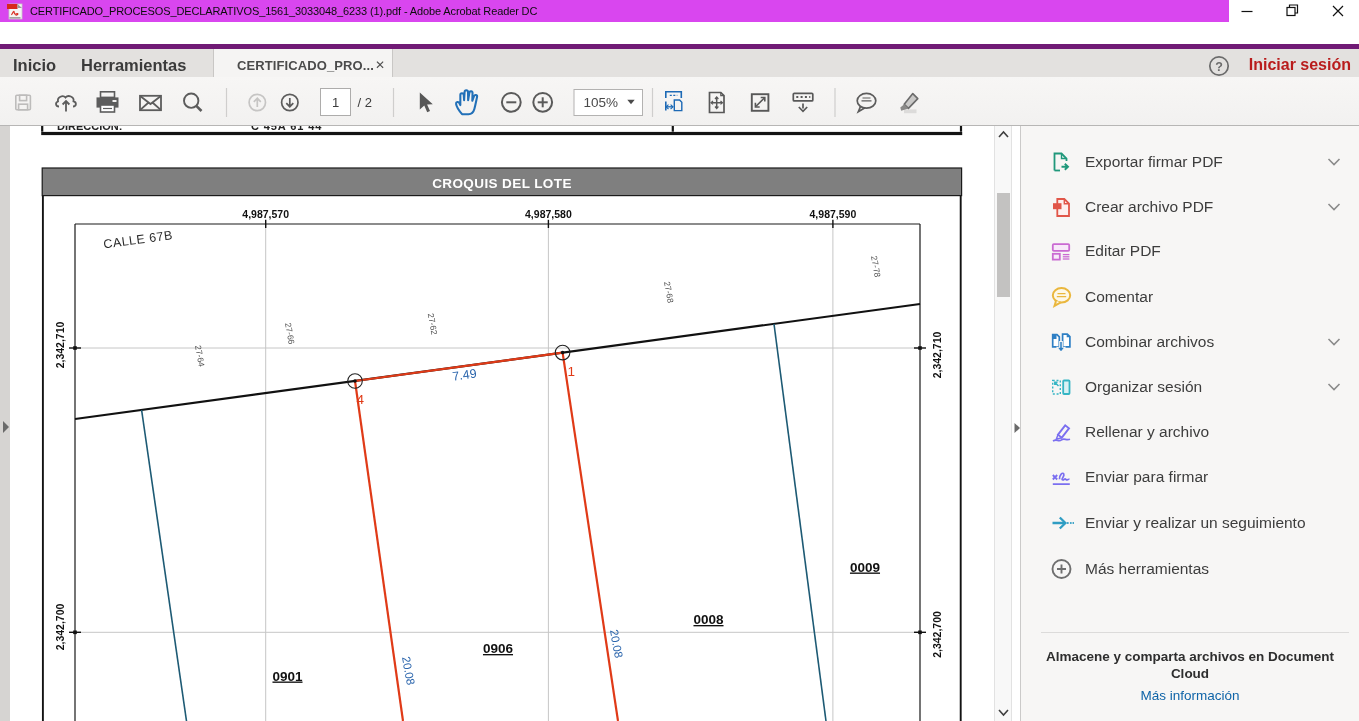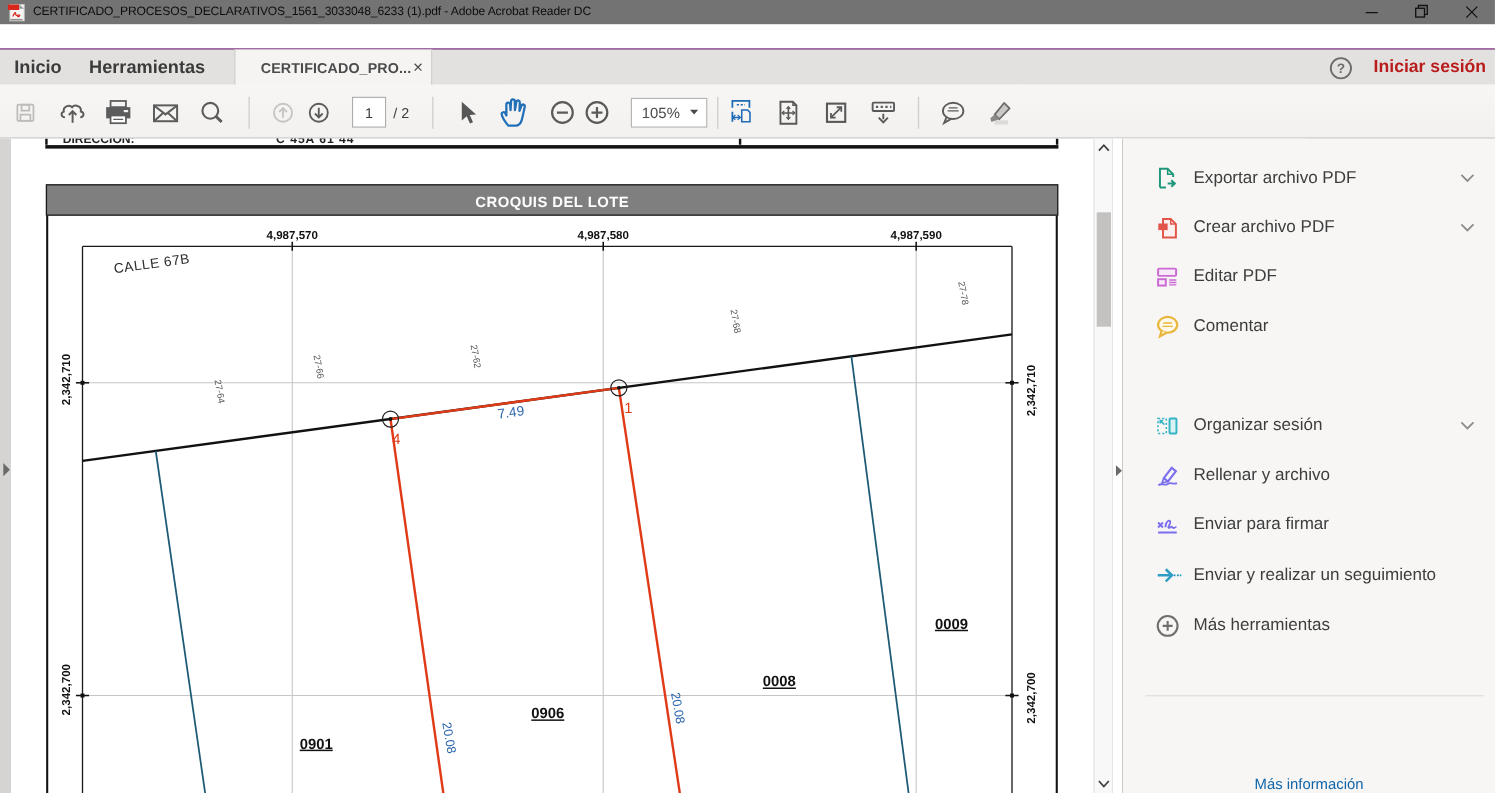--- a/index.html
+++ b/index.html
@@ -1,26 +1,26 @@
 <!DOCTYPE html>
 <html><head>
 <meta charset="utf-8">
 <style>
   * { margin:0; padding:0; box-sizing:border-box; }
   html,body { width:1359px; height:721px; overflow:hidden; font-family:"Liberation Sans", sans-serif; }
   .abs { position:absolute; }
   #win { position:relative; width:1359px; height:721px; background:#fff; }
   
-  #titlebar { left:0; top:0; width:1359px; height:22px; background:#737373; }
+  #titlebar { left:0; top:0; width:1229px; height:22px; background:#d946ef; }
   #title-text { left:30px; top:5px; font-size:11px; letter-spacing:-0.12px; color:#0d0d0d; white-space:nowrap; }
   
   #menubar { left:0; top:22px; width:1359px; height:22px; background:#fbfafa; font-size:12px; color:#1a1a1a; }
   #menubar span { position:absolute; top:4px; }
   
-  #tabbar { left:0; top:44px; width:1359px; height:33px; background:#e3e1df; border-top:1px solid #701a75; }
+  #tabbar { left:0; top:44px; width:1359px; height:33px; background:#e3e1df; border-top:5px solid #701a75; }
   .tabtxt { font-weight:bold; font-size:16.5px; color:#3b3b3b; }
   #tab-doc { left:213px; top:0px; width:180px; height:33px; background:#f5f4f3; border-left:1px solid #c9c7c5; border-right:1px solid #c9c7c5; }
   #tab-doc span { position:absolute; left:23px; top:9px; font-size:13px; letter-spacing:0.1px; color:#4b4b4b;font-weight:bold; }
   #tab-doc .x { left:161px; top:9px; font-size:12px; color:#4f4f4f; font-weight:normal; }
   #signin { right:8px; top:7px; font-weight:bold; font-size:16px; color:#b91c1c; }
   
   #toolbar { left:0; top:77px; width:1359px; height:49px; background:linear-gradient(#f7f6f5,#f2f1f0); border-bottom:1px solid #b7b6b5; }
   
   #doc { left:0; top:126px; width:1187px; height:595px; background:#ffffff; }
   #navstrip { left:0; top:126px; width:10px; height:595px; background:#d6d4d2; }
@@ -28,21 +28,21 @@
   #thumb { left:996.5px; top:193px; width:13px; height:104px; background:#c3c2c1; position:absolute; }
   #panestrip { left:1012px; top:126px; width:9px; height:595px; background:#ffffff; border-right:1px solid #cbcac9; }
   
   #panel { left:1021px; top:126px; width:338px; height:595px; background:#f7f6f5; }
   .pitem { position:absolute; left:0; width:338px; height:45px; }
   .pitem .label { position:absolute; left:64px; top:50%; transform:translateY(-50%); font-size:15.5px; color:#3d3d3d; white-space:nowrap; }
   .pitem svg.icon { position:absolute; left:29px; top:50%; transform:translateY(-50%); }
   .pitem svg.chev { position:absolute; left:306px; top:50%; transform:translateY(-50%); }
   #psep { position:absolute; left:20px; top:506px; width:308px; height:1px; background:#dcdbda; }
   #ptext { position:absolute; left:20px; top:522px; width:298px; text-align:center; font-weight:bold; font-size:13.5px; color:#2e2e2e; line-height:17px; }
-  #plink { position:absolute; left:20px; top:562px; width:298px; text-align:center; font-size:13.5px; color:#0f64a8;margin-top:17px; }
+  #plink { position:absolute; left:20px; top:562px; width:298px; text-align:center; font-size:13.5px; color:#0f64a8; }
 </style>
 </head>
 <body>
 <div id="win">
   <div class="abs" id="titlebar">
     <svg class="abs" style="left:7px;top:3px" width="17" height="17" viewBox="0 0 17 17">
       <rect x="2" y="1" width="13" height="15" fill="#f6f5f4" stroke="#c9c8c7" stroke-width="0.8"></rect>
       <path d="M0 1 L10.5 1 L10.5 6 L0 6 Z" fill="#d8271c"></path>
       <path d="M10.5 1 L15 5 L10.5 5 Z" fill="#9a9a9a"></path>
       <path d="M4.5 12 C6 9.5 6.5 8 7 8.5 C7.6 9 6.5 12 9.5 10.8 C12 10 11 12.5 8.5 12" fill="none" stroke="#d8271c" stroke-width="1.1"></path>
@@ -283,21 +283,21 @@
       </svg>
   </div>
   <div class="abs" id="panel">
     <div class="pitem" style="top:13.5px">
       <svg class="icon" width="22" height="22" viewBox="0 0 22 22" fill="none" stroke="#20987b" stroke-width="1.8">
         <path d="M4.5 19.5 L4.5 2.5 L11.5 2.5 L16.5 7.5 L16.5 10"></path>
         <path d="M11.5 2.5 L11.5 7.5 L16.5 7.5" stroke-width="1.4"></path>
         <path d="M4.5 19.5 L10 19.5"></path>
         <path d="M11.5 15.8 L17 15.8 M14.8 12.8 L18 15.8 L14.8 18.8" stroke-width="1.9"></path>
       </svg>
-      <span class="label">Exportar archivo PDF</span>
+      <span class="label">Exportar firmar PDF</span>
       <svg class="chev" width="14" height="9" viewBox="0 0 14 9">
           <path d="M1.5 1.5 L7 7 L12.5 1.5" fill="none" stroke="#8b8b8b" stroke-width="1.6"></path>
         </svg>
     </div>
     <div class="pitem" style="top:58px">
       <svg class="icon" width="22" height="22" viewBox="0 0 22 22" fill="none" stroke="#e15649" stroke-width="1.8">
         <path d="M7.3 3 L14.3 3 L19 7.7 L19 20 L7.3 20 Z" fill="#fdf0ef"></path>
         <path d="M14.3 3 L14.3 7.7 L19 7.7" stroke-width="1.4"></path>
         <rect x="3" y="7.2" width="8.5" height="6" fill="#e15649" stroke="none"></rect>
       </svg>
@@ -322,20 +322,33 @@
       <svg class="icon" width="23" height="23" viewBox="0 0 23 23" fill="none" stroke="#eab73d" stroke-width="2">
         <ellipse cx="11.5" cy="9.8" rx="8.7" ry="7.2" fill="#fdf8e8"></ellipse>
         <path d="M6 15.5 L4.5 20.3 L10.8 16.8" fill="#fdf8e8"></path>
         <g stroke-width="1.3">
             <line x1="7.5" y1="8.2" x2="15.5" y2="8.2"></line>
             <line x1="6.8" y1="11.2" x2="16.2" y2="11.2"></line>
           </g>
       </svg>
       <span class="label">Comentar</span>
     </div>
+    <div class="pitem" style="top:193.5px">
+      <svg class="icon" width="23" height="23" viewBox="0 0 23 23" fill="none" stroke="#2e7fc4" stroke-width="1.7">
+        <path d="M2.7 4.2 L7 4.2 L9.3 6.4 L9.3 16.3 L2.7 16.3 Z" fill="#fff"></path>
+        <path d="M2.7 4.2 L6.5 4.2 L6.5 8.5 L2.7 8.5 Z" fill="#2e7fc4" stroke="none"></path>
+        <path d="M12.6 3.6 L17.3 3.6 L19.9 6.2 L19.9 16.3 L12.6 16.3 Z" fill="#fff"></path>
+        <path d="M17.3 3.6 L17.3 6.2 L19.9 6.2" stroke-width="1.2"></path>
+        <path d="M9.7 11 L12.3 11 L12.3 16.8 L15 16.8 L11 21.5 L7 16.8 L9.7 16.8 Z" fill="#2e7fc4" stroke="#f7f6f5" stroke-width="1.1"></path>
+      </svg>
+      <span class="label">Combinar archivos</span>
+      <svg class="chev" width="14" height="9" viewBox="0 0 14 9">
+          <path d="M1.5 1.5 L7 7 L12.5 1.5" fill="none" stroke="#8b8b8b" stroke-width="1.6"></path>
+        </svg>
+    </div>
     <div class="pitem" style="top:238px">
       <svg class="icon" width="22" height="22" viewBox="0 0 22 22" fill="none" stroke="#35b5c4">
         <rect x="2.7" y="4.5" width="7.6" height="13.5" stroke-width="1.4" stroke-dasharray="2 1.8"></rect>
         <path d="M8.5 10 L4.8 6.3 M4.8 9 L4.8 6.3 L7.5 6.3" stroke-width="1.5"></path>
         <rect x="13.2" y="4.5" width="6.3" height="13.5" rx="0.8" stroke-width="1.8" fill="#d9f1f4"></rect>
       </svg>
       <span class="label">Organizar sesión</span>
       <svg class="chev" width="14" height="9" viewBox="0 0 14 9">
           <path d="M1.5 1.5 L7 7 L12.5 1.5" fill="none" stroke="#8b8b8b" stroke-width="1.6"></path>
         </svg>
@@ -367,15 +380,16 @@
       <span class="label">Enviar y realizar un seguimiento</span>
     </div>
     <div class="pitem" style="top:420px">
       <svg class="icon" width="23" height="23" viewBox="0 0 23 23" fill="none" stroke="#6f6f6f" stroke-width="1.9">
         <circle cx="11.5" cy="11.5" r="9"></circle>
         <path d="M11.5 7 L11.5 16 M7 11.5 L16 11.5"></path>
       </svg>
       <span class="label">Más herramientas</span>
     </div>
     <div id="psep"></div>
+    <div id="ptext">Almacene y comparta archivos en Document Cloud</div>
     <div id="plink">Más información</div>
   </div>
 </div>
 
 </body></html>

